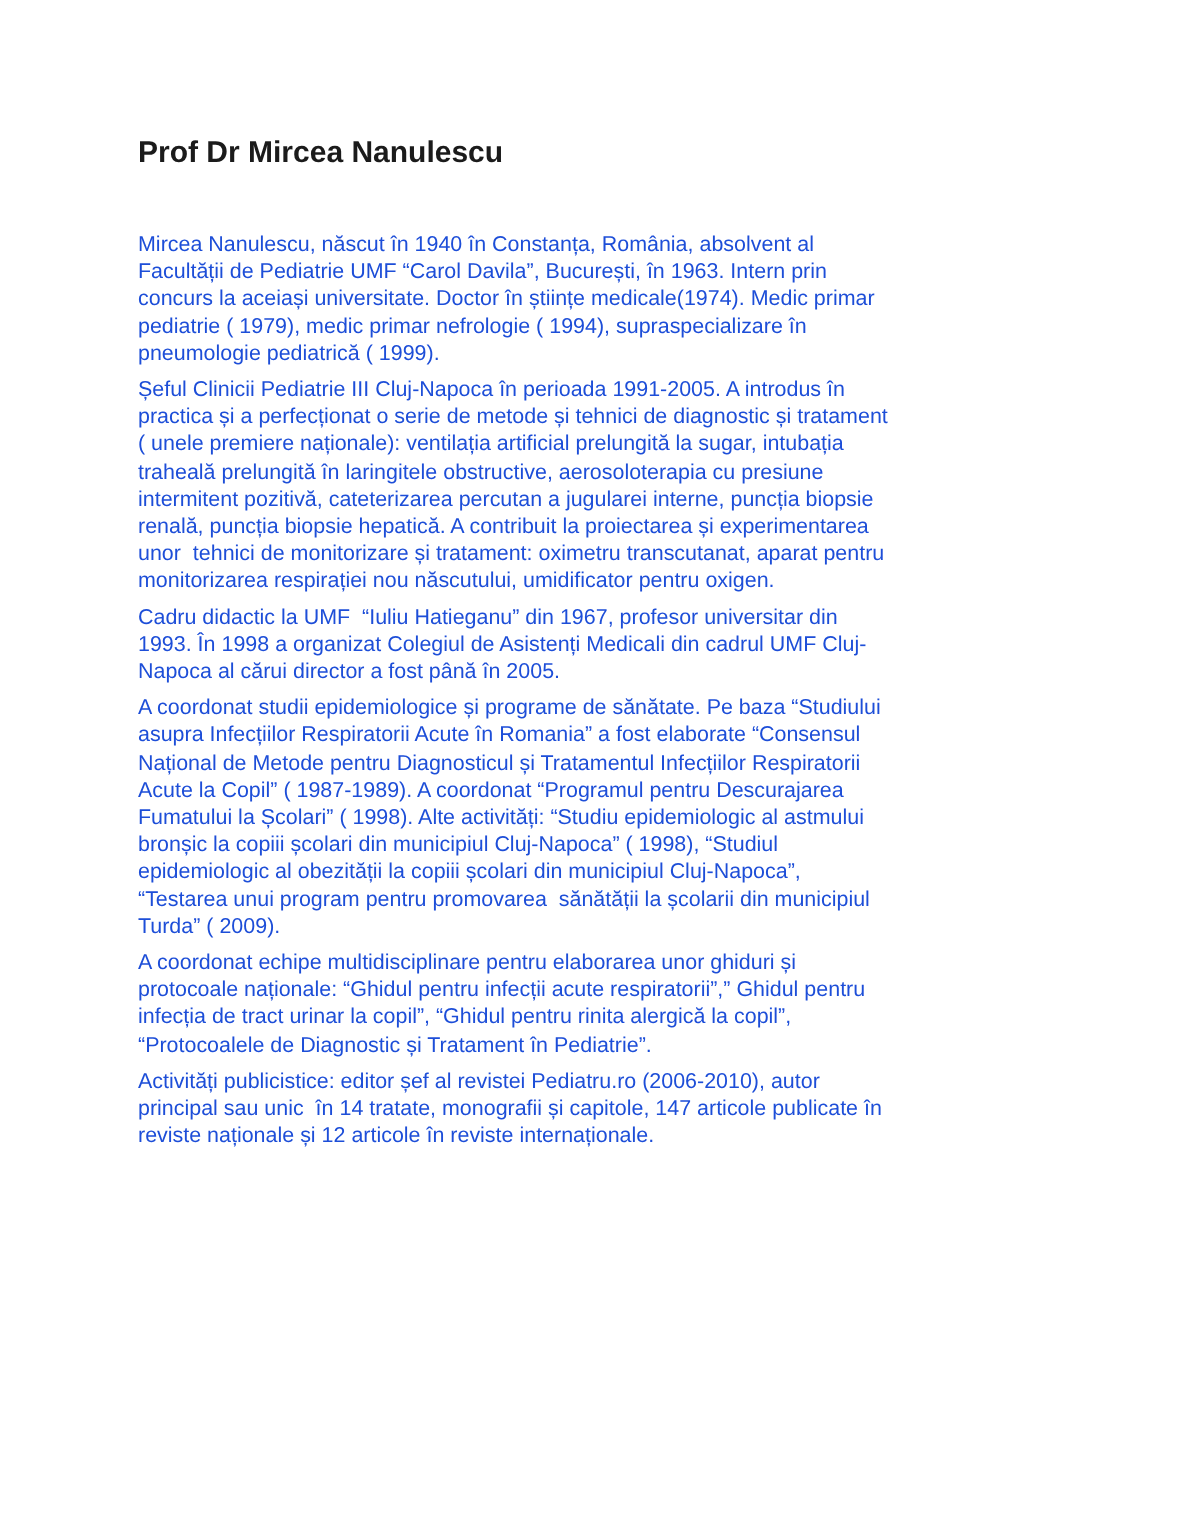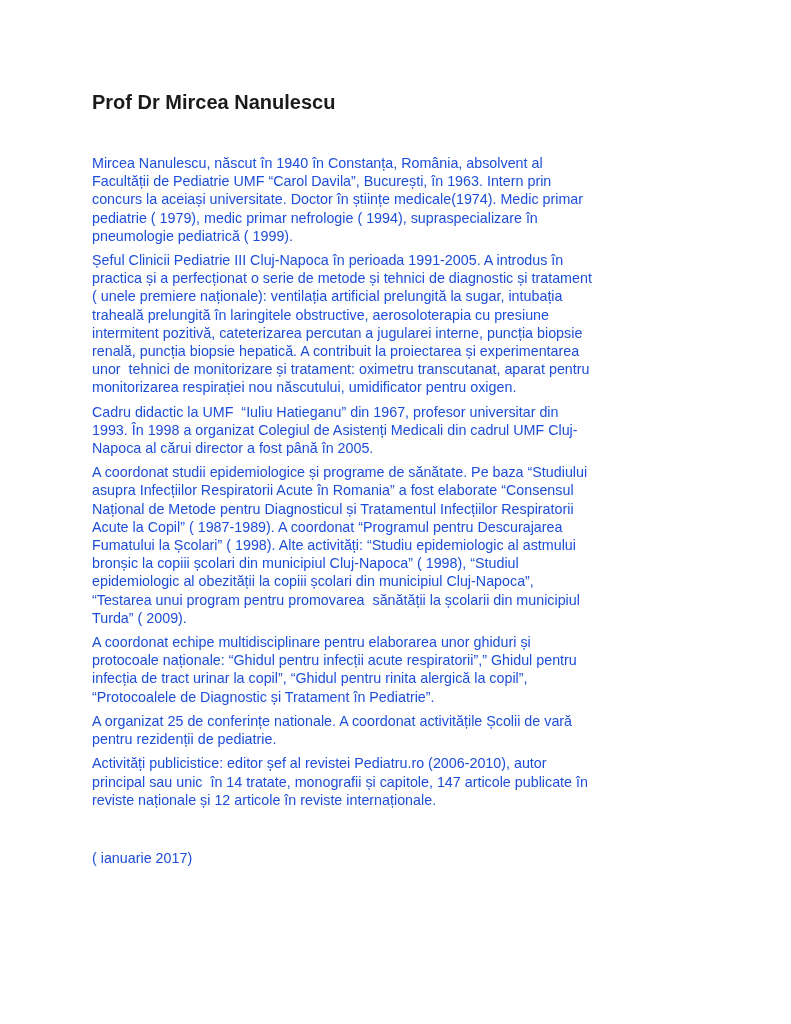--- a/index.html
+++ b/index.html
@@ -45,19 +45,17 @@
 
   <p class="para">Șeful Clinicii Pediatrie III Cluj-Napoca în perioada 1991-2005. A introdus în practica și a perfecționat o serie de metode și tehnici de diagnostic și tratament ( unele premiere naționale): ventilația artificial prelungită la sugar, intubația traheală prelungită în laringitele obstructive, aerosoloterapia cu presiune intermitent pozitivă, cateterizarea percutan a jugularei interne, puncția biopsie renală, puncția biopsie hepatică. A contribuit la proiectarea și experimentarea unor  tehnici de monitorizare și tratament: oximetru transcutanat, aparat pentru monitorizarea respirației nou născutului, umidificator pentru oxigen.</p>
 
   <p class="para">Cadru didactic la UMF  “Iuliu Hatieganu” din 1967, profesor universitar din 1993. În 1998 a organizat Colegiul de Asistenți Medicali din cadrul UMF Cluj-Napoca al cărui director a fost până în 2005.</p>
 
   <p class="para">A coordonat studii epidemiologice și programe de sănătate. Pe baza “Studiului asupra Infecțiilor Respiratorii Acute în Romania” a fost elaborate “Consensul Național de Metode pentru Diagnosticul și Tratamentul Infecțiilor Respiratorii Acute la Copil” ( 1987-1989). A coordonat “Programul pentru Descurajarea Fumatului la Școlari” ( 1998). Alte activități: “Studiu epidemiologic al astmului bronșic la copiii școlari din municipiul Cluj-Napoca” ( 1998), “Studiul epidemiologic al obezității la copiii școlari din municipiul Cluj-Napoca”, “Testarea unui program pentru promovarea  sănătății la școlarii din municipiul Turda” ( 2009).</p>
 
 
   <p class="para">A coordonat echipe multidisciplinare pentru elaborarea unor ghiduri și protocoale naționale: “Ghidul pentru infecții acute respiratorii”,” Ghidul pentru infecția de tract urinar la copil”, “Ghidul pentru rinita alergică la copil”, “Protocoalele de Diagnostic și Tratament în Pediatrie”.</p>
 
-  <p class="para">A organizat 25 de conferințe nationale. A coordonat activitățile Școlii de vară pentru rezidenții de pediatrie.</p>
 
 
   <p class="para">Activități publicistice: editor șef al revistei Pediatru.ro (2006-2010), autor principal sau unic  în 14 tratate, monografii și capitole, 147 articole publicate în reviste naționale și 12 articole în reviste internaționale.</p>
 
-  <p class="para date-note">( ianuarie 2017)</p>
 </div>
 
 </body></html>

